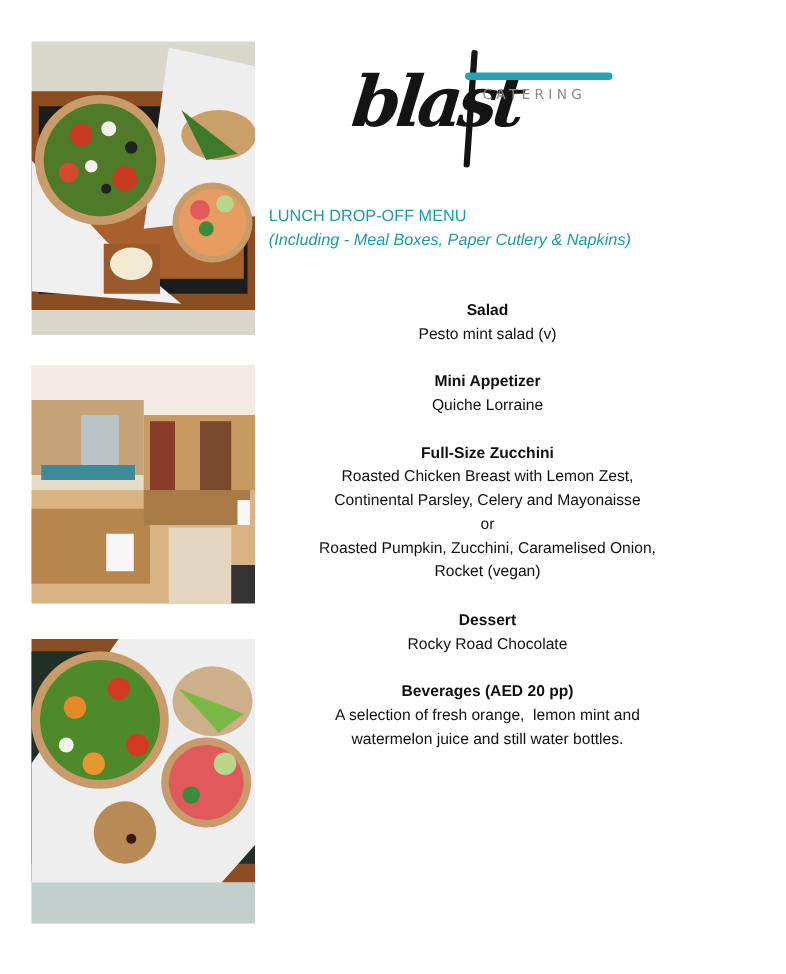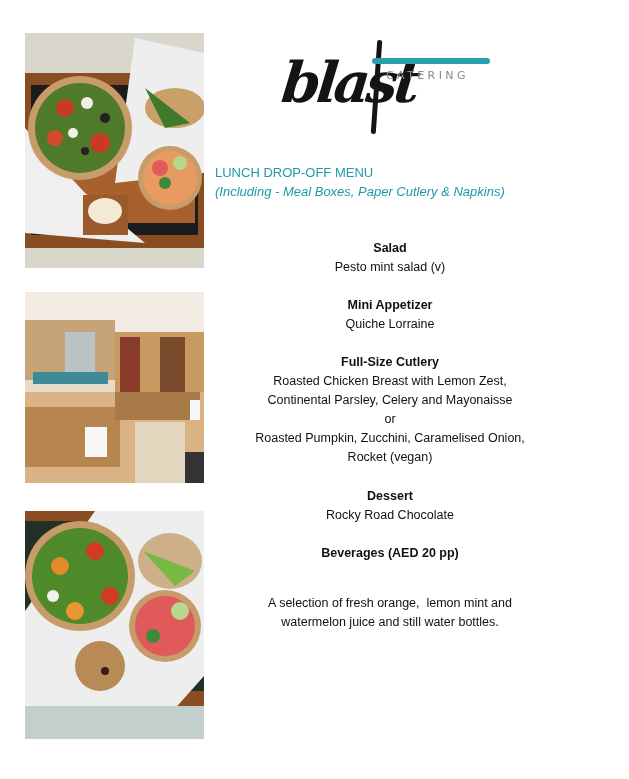--- a/index.html
+++ b/index.html
@@ -130,30 +130,30 @@
   <div class="title">Salad</div>
   <div>Pesto mint salad (v)</div>
 </div>
 
 <div class="section" id="sec-app">
   <div class="title">Mini Appetizer</div>
   <div>Quiche Lorraine</div>
 </div>
 
 <div class="section" id="sec-sand">
-  <div class="title">Full-Size Cutlery</div>
+  <div class="title">Full-Size Zucchini</div>
   <div>Roasted Chicken Breast with Lemon Zest,</div>
   <div>Continental Parsley, Celery and Mayonaisse</div>
   <div>or</div>
   <div>Roasted Pumpkin, Zucchini, Caramelised Onion,</div>
   <div>Rocket (vegan)</div>
 </div>
 
 <div class="section" id="sec-dessert">
   <div class="title">Dessert</div>
   <div>Rocky Road Chocolate</div>
 </div>
 
 <div class="section" id="sec-bev">
   <div class="title">Beverages (AED 20 pp)</div>
-  <div style="white-space:pre;margin-top:31px;">A selection of fresh orange,  lemon mint and</div>
+  <div style="white-space:pre;">A selection of fresh orange,  lemon mint and</div>
   <div>watermelon juice and still water bottles.</div>
 </div>
 
 </body></html>

